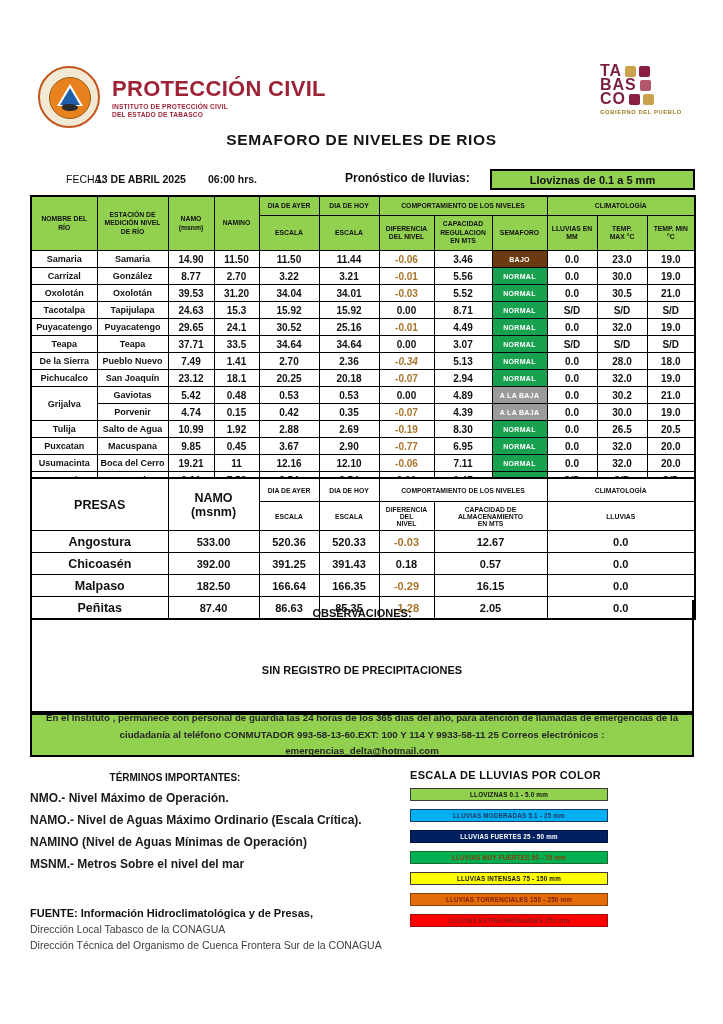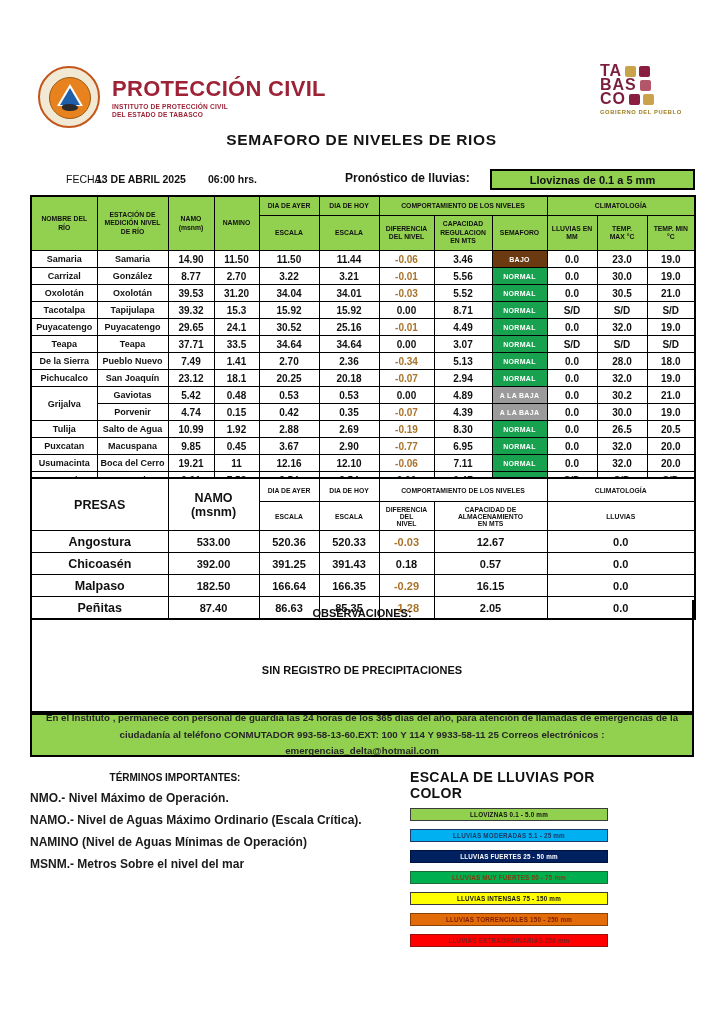--- a/index.html
+++ b/index.html
@@ -70,21 +70,21 @@
   .notice{position:absolute;top:713px;left:30px;width:664px;height:44px;box-sizing:border-box;
         background:#92d050;border:2.5px solid #000;display:flex;align-items:center;justify-content:center;
         text-align:center;font-size:9.7px;font-weight:bold;color:#262626;line-height:1.75;padding:2px 10px;}
 
   
   .bottom{position:absolute;top:757px;left:0;width:723px;height:267px;}
   .terms{position:absolute;left:30px;top:15px;width:350px;}
   .terms-title{text-align:center;width:290px;font-size:10px;font-weight:bold;margin-bottom:8px;}
   .term{font-size:12px;font-weight:bold;margin-bottom:8px;color:#1a1a1a;}
   .escala{position:absolute;left:410px;top:12px;width:215px;}
-  .escala-title{font-size:14px;font-weight:bold;letter-spacing:.3px;margin-bottom:7px;}
+  .escala-title{font-size:11px;font-weight:bold;letter-spacing:.3px;margin-bottom:7px;}
   .bar{width:196px;height:11px;border:1.5px solid #2a2a2a;margin-bottom:8px;display:flex;
         align-items:center;justify-content:center;font-size:6.3px;font-weight:bold;letter-spacing:.2px;}
   .fuente{position:absolute;left:30px;top:150px;}
   .fuente-1{font-size:11px;font-weight:bold;color:#111;margin-bottom:4px;}
   .fuente-2{font-size:10.5px;color:#3d3d3d;margin-bottom:4px;}
 </style>
 </head>
 <body>
 
 <div class="page">
@@ -215,21 +215,21 @@
           <td style="color: rgb(168, 115, 42);">-0.03</td>
           <td>5.52</td>
           <td class="sem" style="background: rgb(24, 161, 79);">NORMAL</td>
           <td>0.0</td>
           <td>30.5</td>
           <td>21.0</td>
         </tr>
         <tr>
           <td class="rio">Tacotalpa</td>
           <td class="est">Tapijulapa</td>
-          <td>39.32</td>
+          <td>24.63</td>
           <td>15.3</td>
           <td>15.92</td>
           <td>15.92</td>
           <td>0.00</td>
           <td>8.71</td>
           <td class="sem" style="background: rgb(24, 161, 79);">NORMAL</td>
           <td>S/D</td>
           <td>S/D</td>
           <td>S/D</td>
         </tr>
@@ -261,21 +261,21 @@
           <td>S/D</td>
           <td>S/D</td>
         </tr>
         <tr>
           <td class="rio">De la Sierra</td>
           <td class="est">Pueblo Nuevo</td>
           <td>7.49</td>
           <td>1.41</td>
           <td>2.70</td>
           <td>2.36</td>
-          <td style="color: rgb(168, 115, 42);">-0.34</td>
+          <td style="color: rgb(168, 115, 42); font-style: italic;">-0.34</td>
           <td>5.13</td>
           <td class="sem" style="background: rgb(24, 161, 79);">NORMAL</td>
           <td>0.0</td>
           <td>28.0</td>
           <td>18.0</td>
         </tr>
         <tr>
           <td class="rio">Pichucalco</td>
           <td class="est">San Joaquín</td>
           <td>23.12</td>
@@ -467,14 +467,19 @@
       <div id="escala-bars">
           <div class="bar" style="background: rgb(146, 208, 80); color: rgb(17, 17, 17); border-color: rgb(58, 58, 58);">LLOVIZNAS  0.1 - 5.0 mm</div>
           <div class="bar" style="background: rgb(0, 176, 240); color: rgb(31, 56, 100); border-color: rgb(31, 56, 100);">LLUVIAS MODERADAS 5.1 - 25 mm</div>
           <div class="bar" style="background: rgb(0, 32, 96); color: rgb(255, 255, 255); border-color: rgb(0, 19, 64);">LLUVIAS FUERTES     25 - 50 mm</div>
           <div class="bar" style="background: rgb(0, 176, 80); color: rgb(132, 60, 12); border-color: rgb(29, 107, 53);">LLUVIAS MUY FUERTES  50 - 75 mm</div>
           <div class="bar" style="background: rgb(255, 255, 0); color: rgb(17, 17, 17); border-color: rgb(58, 58, 58);">LLUVIAS INTENSAS   75 - 150 mm</div>
           <div class="bar" style="background: rgb(227, 108, 10); color: rgb(127, 29, 0); border-color: rgb(138, 66, 6);">LLUVIAS TORRENCIALES  150 - 250  mm</div>
           <div class="bar" style="background: rgb(255, 0, 0); color: rgb(127, 29, 29); border-color: rgb(156, 15, 15);">LLUVIAS EXTRAORDINARIAS 250  mm</div>
         </div>
     </div>
+    <div class="fuente">
+      <div class="fuente-1">FUENTE: Información Hidroclimatológica y de Presas,</div>
+      <div class="fuente-2">Dirección Local Tabasco de la CONAGUA</div>
+      <div class="fuente-2">Dirección Técnica del Organismo de Cuenca Frontera Sur de la CONAGUA</div>
+    </div>
   </div>
 </div>
 
 </body></html>

